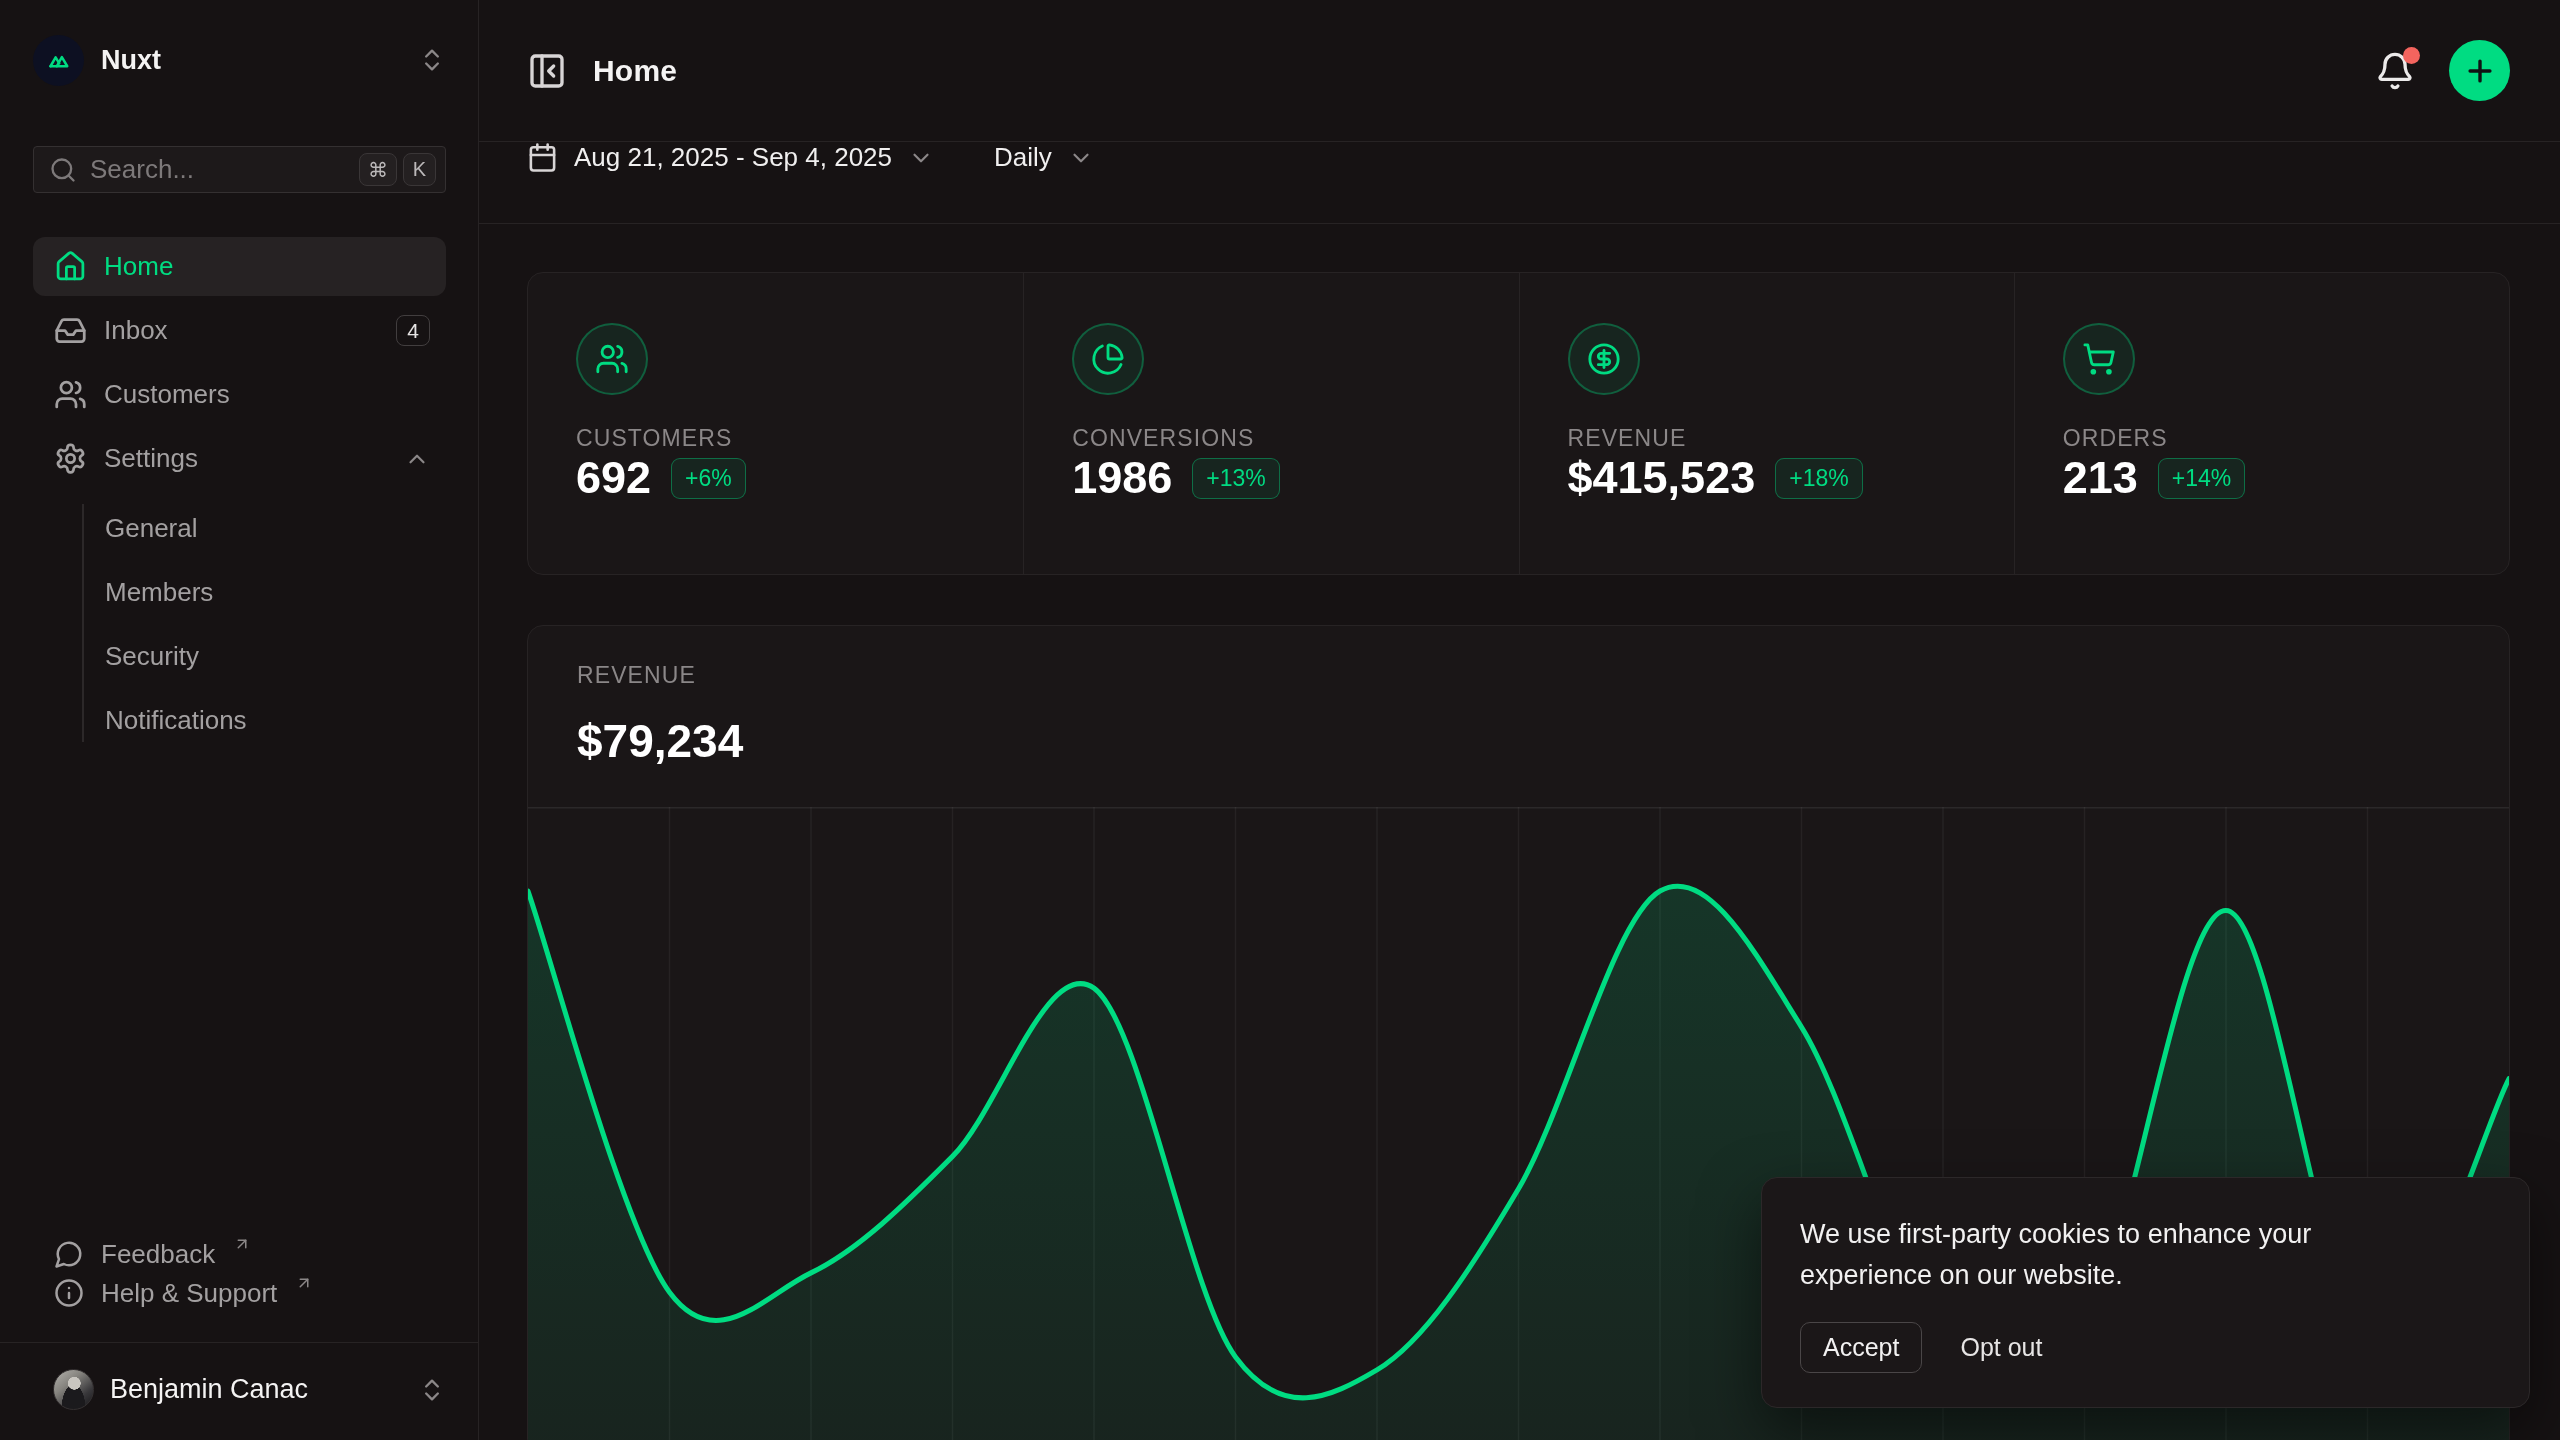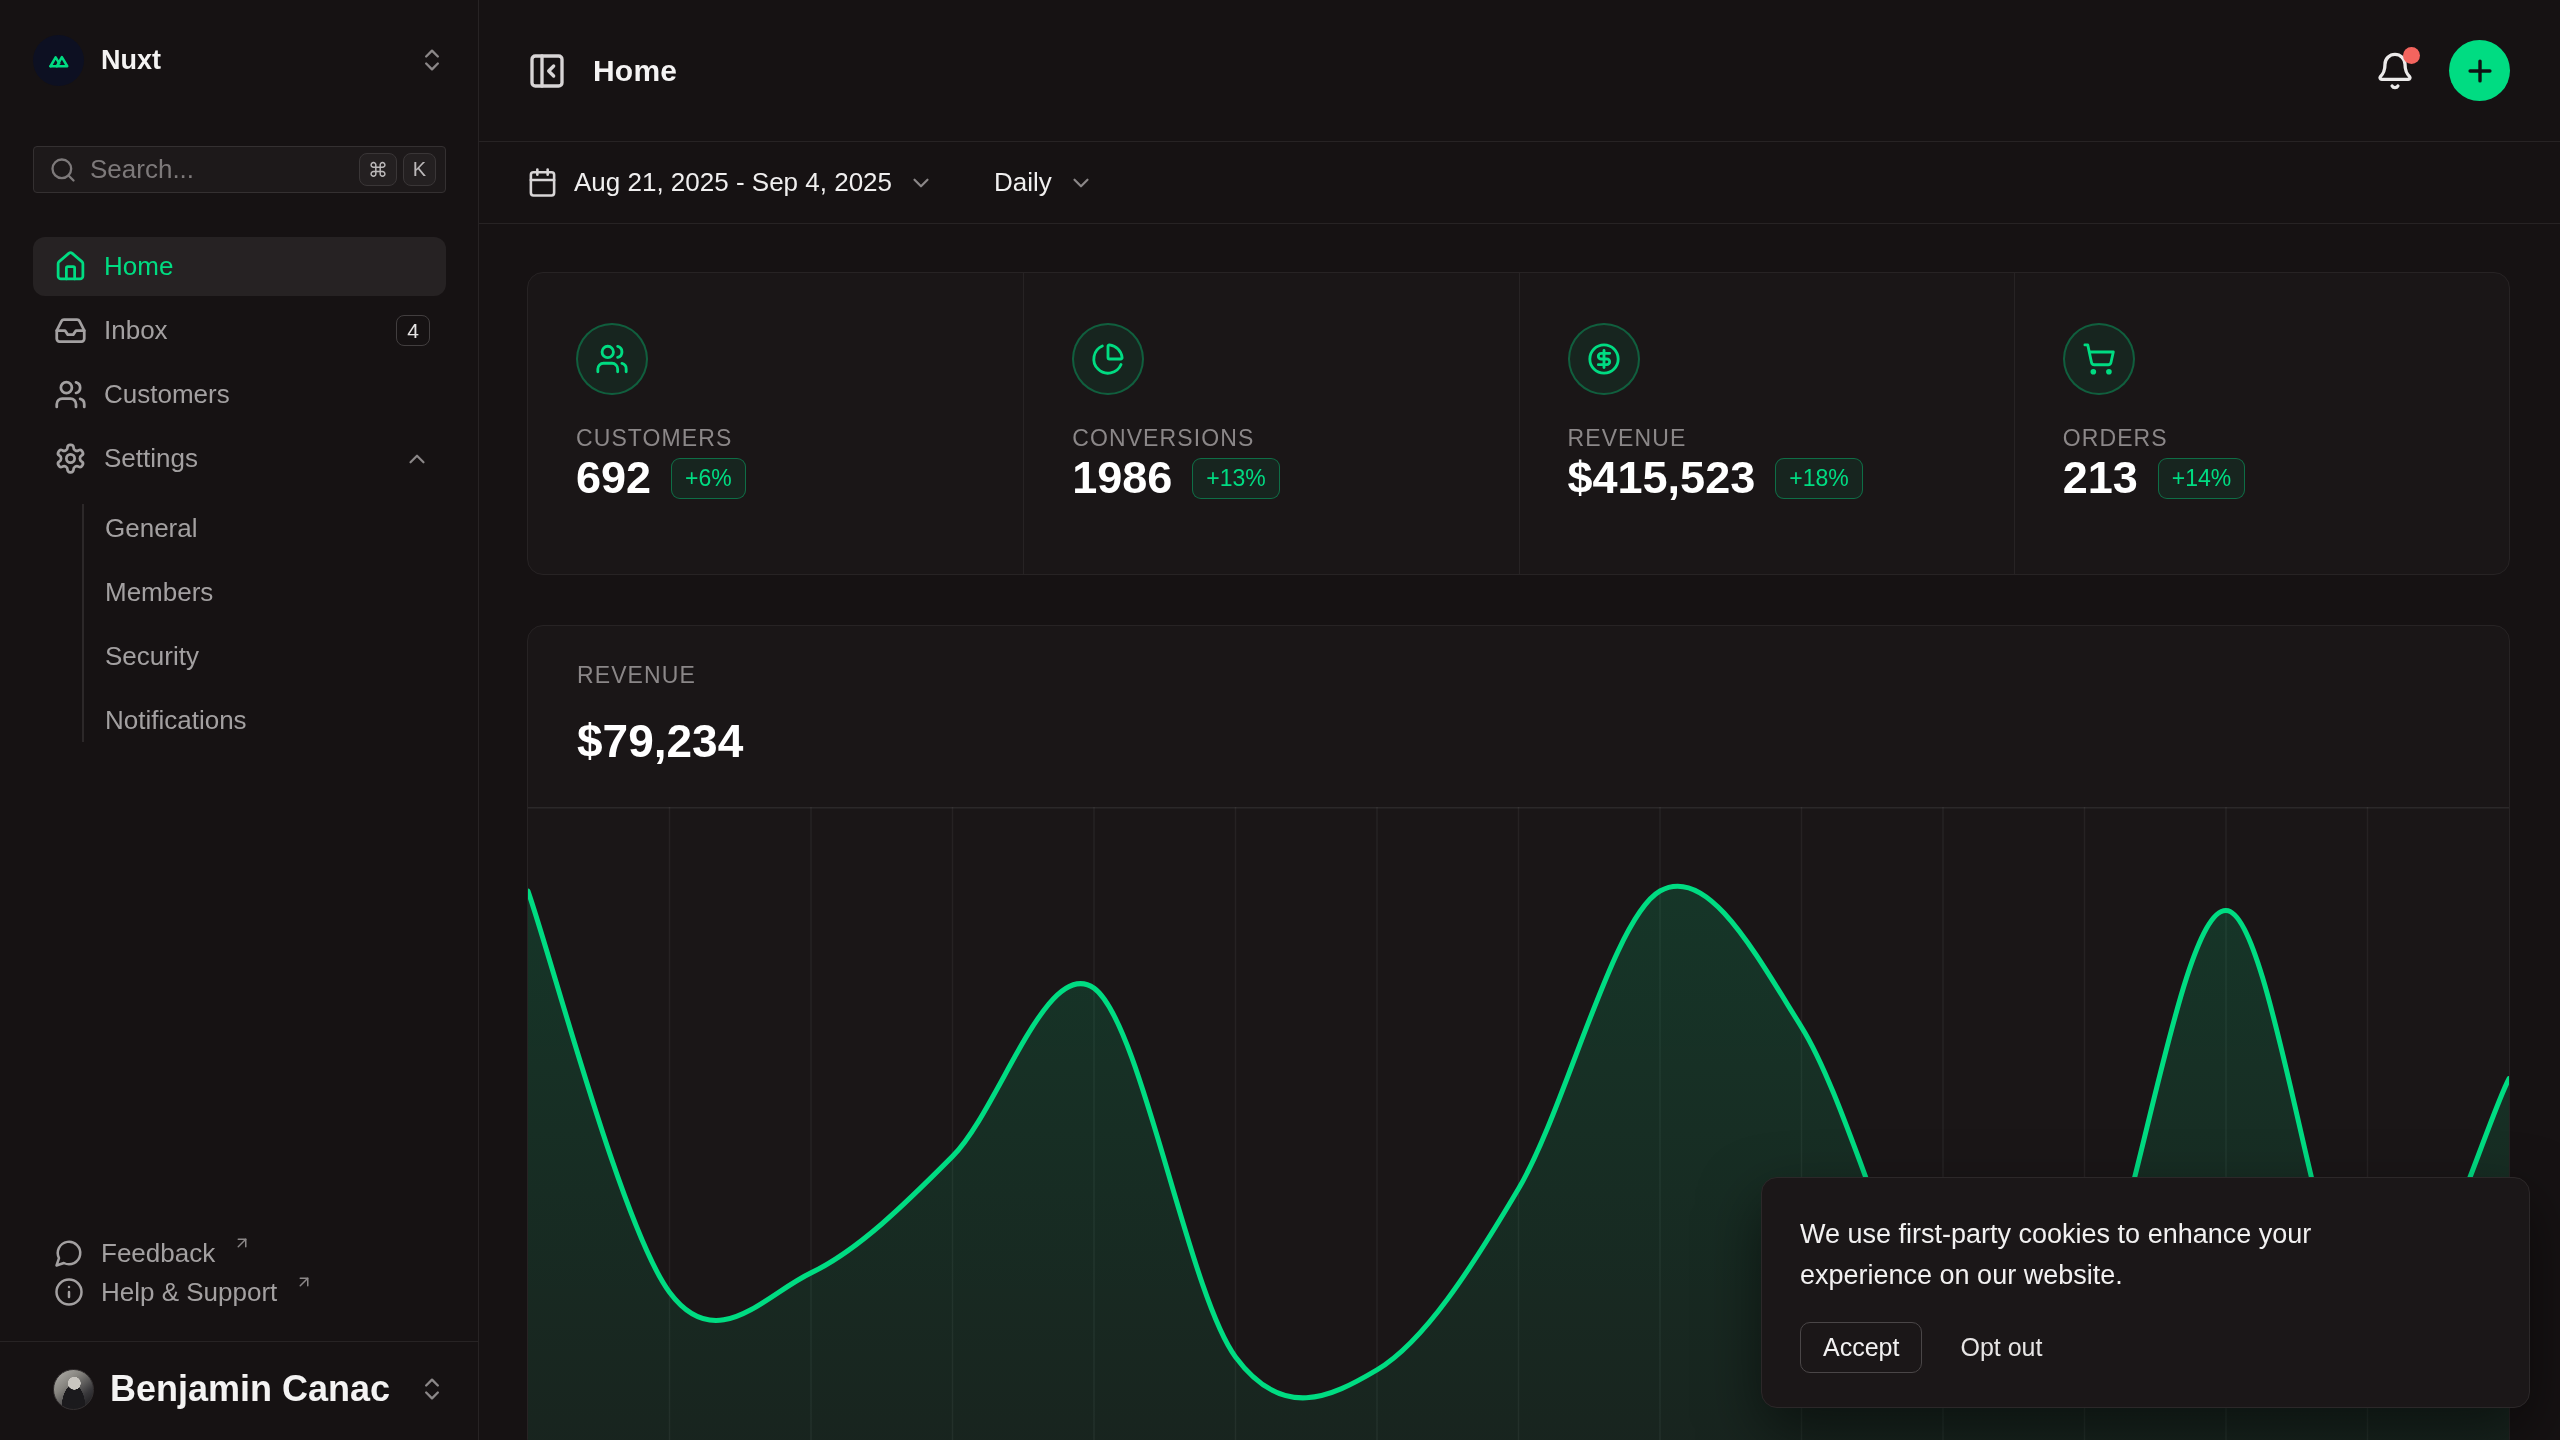--- a/index.html
+++ b/index.html
@@ -57,32 +57,32 @@
   .foot-item{display:flex;align-items:flex-start;gap:17px;color:var(--text-dim);font-size:26px;padding-left:21px;cursor:pointer;line-height:30px;}
   .foot-item .ext{color:#8b8788;margin-left:1px;margin-top:-4px;}
   .aside-divider{border:none;border-top:1px solid var(--border);margin:22px -32px 0 -33px;}
   .user-row{display:flex;align-items:center;gap:16px;padding:26px 0 0 20px;cursor:pointer;}
   .avatar{width:41px;height:41px;border-radius:50%;flex:0 0 41px;
     background:
       radial-gradient(circle at 52% 34%, #c9c6c0 0 19%, transparent 20%),
       radial-gradient(ellipse at 50% 95%, #1b1a1d 0 42%, transparent 43%),
       linear-gradient(140deg,#b5b3ae 0%,#86847f 35%,#39383b 70%,#141316 100%);
     border:1px solid #343031;}
-  .user-name{font-size:36px;font-weight:700;color:var(--text);}
+  .user-name{font-size:27px;font-weight:400;color:var(--text);}
 
   
   .main{flex:1;display:flex;flex-direction:column;min-width:0;height:100%;}
   .topbar{height:142px;flex:0 0 142px;border-bottom:1px solid var(--border);display:flex;align-items:center;padding:0 50px 0 48px;gap:26px;}
   .collapse-btn{color:#d8d5d6;cursor:pointer;display:flex;}
   .page-title{font-size:30px;font-weight:700;letter-spacing:.2px;}
   .topbar-right{margin-left:auto;display:flex;align-items:center;gap:30px;}
   .bell-wrap{position:relative;color:#eceaea;cursor:pointer;display:flex;padding:4px;}
   .bell-dot{position:absolute;top:0;right:-1px;width:17px;height:17px;border-radius:50%;background:#f4645e;}
   .plus-btn{width:61px;height:61px;border-radius:50%;background:var(--green);border:none;display:flex;align-items:center;justify-content:center;color:#101314;cursor:pointer;}
-  .filterbar{height:82px;flex:0 0 82px;border-bottom:1px solid var(--border);display:flex;align-items:center;padding:0 50px 0 48px;gap:60px;}
+  .filterbar{height:82px;flex:0 0 82px;border-bottom:1px solid var(--border);display:flex;align-items:flex-start;padding:0 50px 0 48px;gap:60px;}
   .picker{display:flex;align-items:center;gap:16px;font-size:26px;font-weight:500;color:#f0efef;cursor:pointer;}
   .picker .cal{color:#d8d5d6;}
   .picker .chev{color:#8b8788;}
 
   .content{flex:1;padding:48px 50px 0 48px;position:relative;min-height:0;}
 
   .stats-card{display:grid;grid-template-columns:repeat(4,1fr);background:var(--card);border:1px solid var(--border);border-radius:16px;height:303px;}
   .stat-cell{padding:50px 20px 0 48px;cursor:pointer;}
   .stat-cell + .stat-cell{border-left:1px solid var(--border);}
   .icon-badge{width:72px;height:72px;border-radius:50%;background:rgba(0,220,130,.08);border:2px solid rgba(0,220,130,.32);display:flex;align-items:center;justify-content:center;color:var(--green);}

